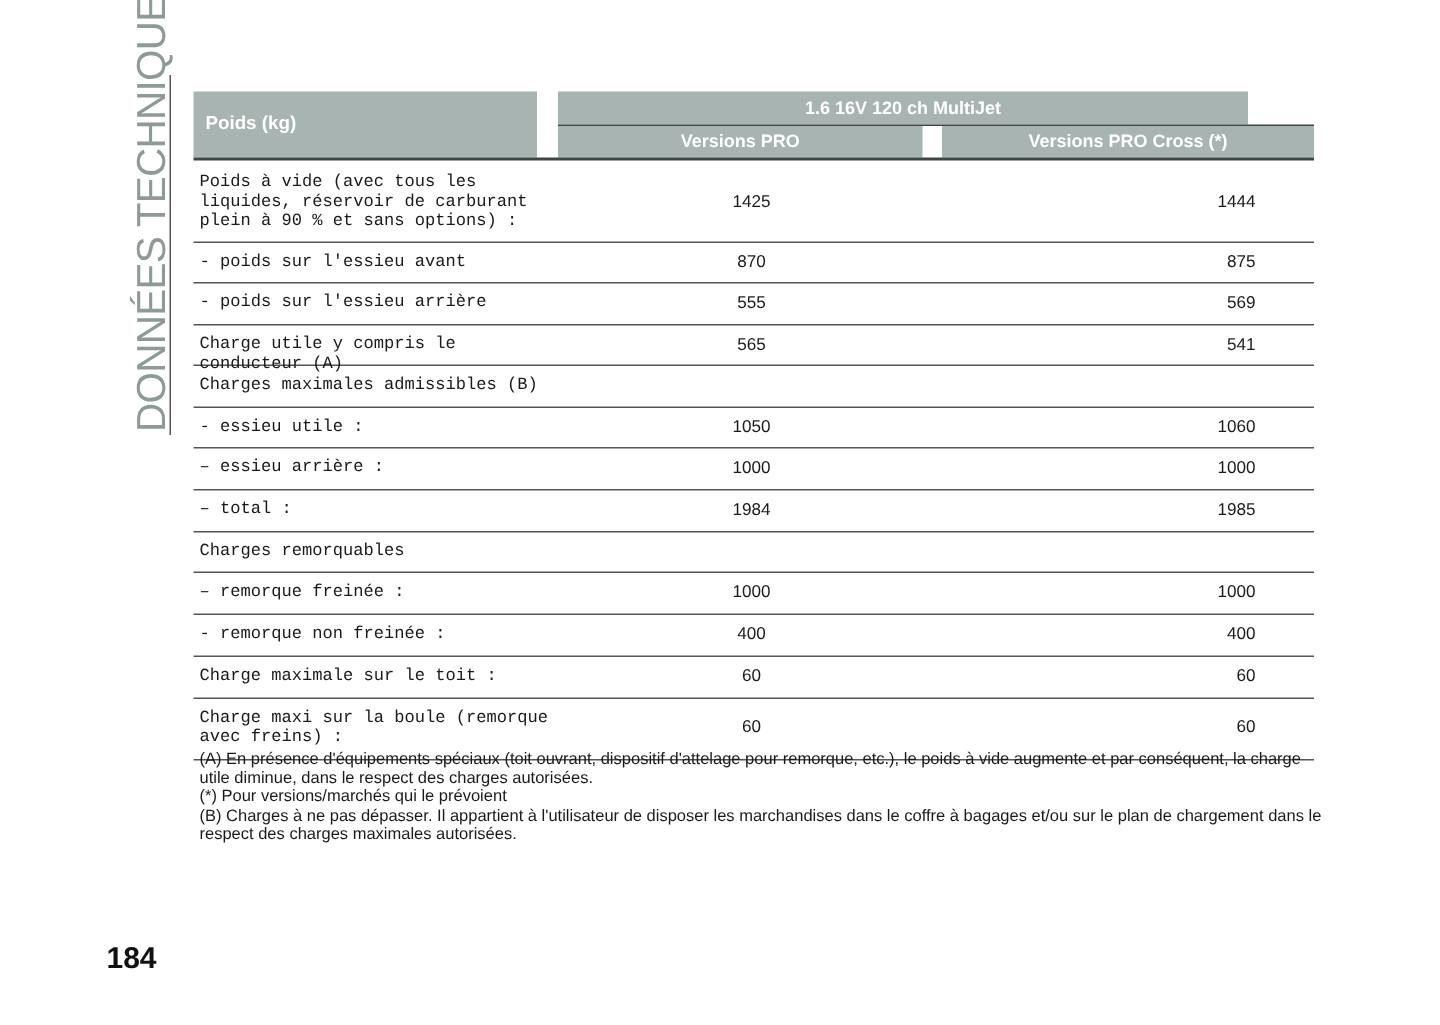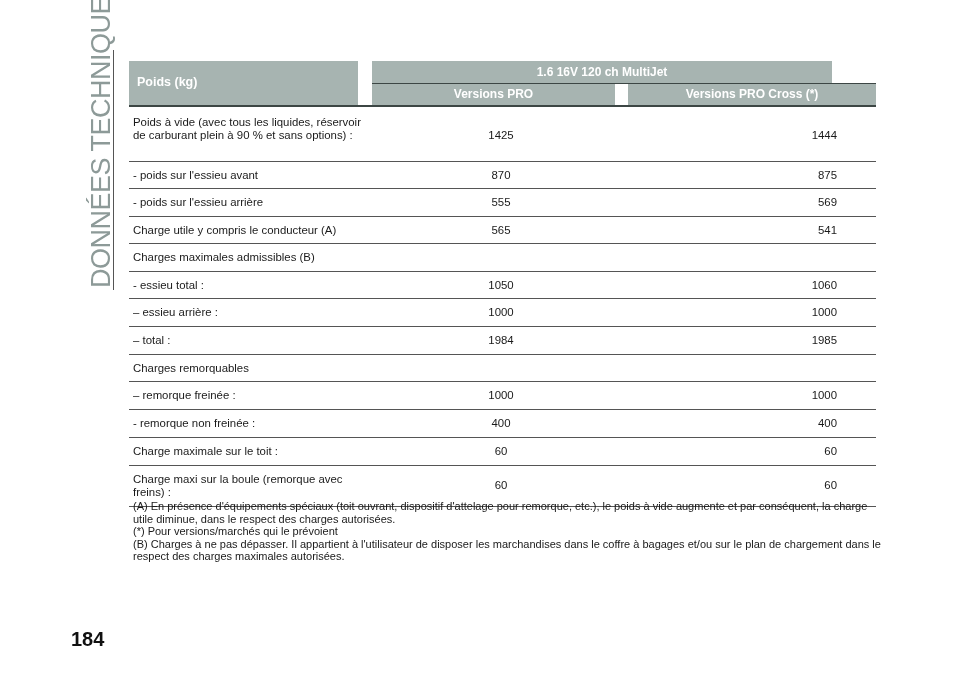--- a/index.html
+++ b/index.html
@@ -16,21 +16,21 @@
   .hdr-left { left:129px; top:61px; width:229px; height:44px; }
   .hdr-left span { position:absolute; left:8px; top:14px; font-size:12.5px; }
   .hdr-engine { left:372px; top:61px; width:460px; height:22px; text-align:center; line-height:22px; }
   .hdr-sub1 { left:372px; top:84px; width:243px; height:21px; text-align:center; line-height:21px; }
   .hdr-sub2 { left:628px; top:84px; width:248px; height:21px; text-align:center; line-height:21px; }
   .hdr-rule1 { position:absolute; left:372px; top:83px; width:504px; height:1px; background:#3c4644; }
   .hdr-rule2 { position:absolute; left:129px; top:105px; width:747px; height:2px; background:#3c4644; }
 
   .table { position:absolute; left:129px; top:107px; width:747px; }
   .row { position:relative; border-bottom:1.5px solid #555; font-size:11.4px; }
-  .row .lbl { position:absolute; left:4px; width:240px; line-height:13px; }
+  .row .lbl { position:absolute; left:4px; width:240px; line-height:13px;font-family:Liberation Mono, monospace; }
   .row .v1 { position:absolute; left:292px; width:160px; text-align:center; }
   .row .v2 { position:absolute; left:548px; width:160px; text-align:right; }
 
   .notes { position:absolute; left:133px; top:500px; width:750px; font-size:11px; line-height:12.6px; color:#1a1a1a; }
   .notes p { margin:0; }
   .page-num { position:absolute; left:71px; top:628px; font-size:20px; font-weight:bold; color:#111; }
   .watermark { position:absolute; left:678px; top:650px; font-size:25px; color:#9a9a9a; letter-spacing:0.2px;margin-top:40px; }
 </style>
 </head>
 <body>
@@ -67,21 +67,21 @@
   </div>
   <div class="row" style="height:26px">
     <div class="lbl" style="top:7px">Charge utile y compris le conducteur (A)</div>
     <div class="v1" style="top:7px">565</div>
     <div class="v2" style="top:7px">541</div>
   </div>
   <div class="row" style="height:27px">
     <div class="lbl" style="top:7px">Charges maximales admissibles (B)</div>
   </div>
   <div class="row" style="height:26px">
-    <div class="lbl" style="top:7px">- essieu total :</div>
+    <div class="lbl" style="top:7px">- essieu utile :</div>
     <div class="v1" style="top:7px">1050</div>
     <div class="v2" style="top:7px">1060</div>
   </div>
   <div class="row" style="height:27px">
     <div class="lbl" style="top:7px">– essieu arrière :</div>
     <div class="v1" style="top:7px">1000</div>
     <div class="v2" style="top:7px">1000</div>
   </div>
   <div class="row" style="height:27px">
     <div class="lbl" style="top:7px">– total :</div>

